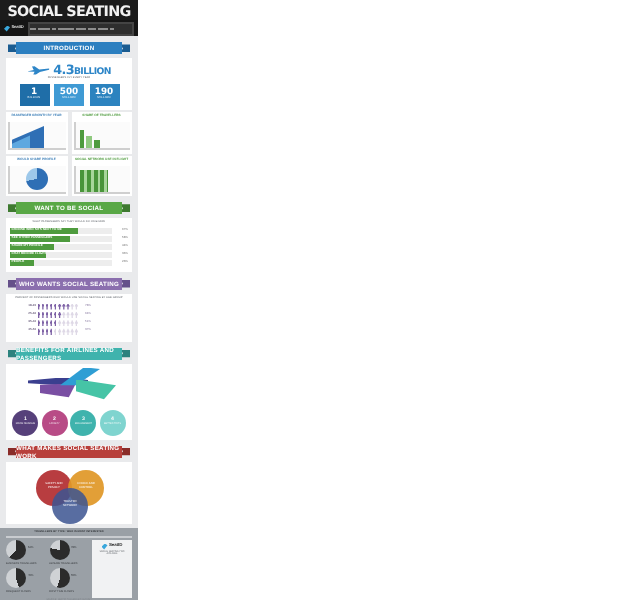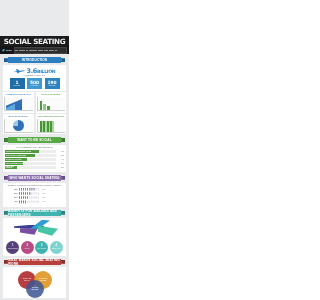--- a/index.html
+++ b/index.html
@@ -7,21 +7,21 @@
   .page{position:relative;width:69px;height:300px;background:#e9eaec;overflow:hidden;}
 
   
   .band{position:relative;width:69px;box-sizing:border-box;}
   .ttl{font-weight:bold;letter-spacing:-.2px;text-align:center;line-height:1;}
   .micro{font-size:1.3px;line-height:1.7px;text-align:center;color:#5d6268;
          transform:scaleY(1);letter-spacing:.05px;}
   .ctr{display:flex;align-items:center;justify-content:center;}
 
   
-  .hdr{background:#1c1c1c;padding:2px 0 1px;margin-top:36px;}
+  .hdr{background:#1c1c1c;padding:2px 0 1px;}
   .hdr .ttl{color:#f2f2f2;font-size:7.2px;letter-spacing:-.35px;
             font-family:"DejaVu Sans",sans-serif;font-weight:bold;}
   .logorow{background:#151515;height:8px;display:flex;align-items:center;
            padding:0 2px;box-sizing:border-box;gap:2px;}
   .logo{display:flex;align-items:center;gap:.7px;}
   .logo .mark{width:3px;height:3px;background:#39a7dc;
               clip-path:polygon(0 55%,55% 0,100% 30%,45% 100%);}
   .logo .lt{color:#dcdcdc;font-size:2.1px;font-weight:bold;letter-spacing:-.05px;}
   .hdrbar{flex:1;height:4.6px;background:#2e2e2e;border:.3px solid #444;
           display:flex;align-items:center;overflow:hidden;}
@@ -187,21 +187,21 @@
     <span class="tail l"></span>
     <span class="tail r"></span>
     <div class="core">
         <span>INTRODUCTION</span>
       </div>
   </div>
 
   <div class="card">
     <div class="hero">
       <span class="plane"></span>
-      <span class="big"><span>3.6</span><em>BILLION</em></span>
+      <span class="big"><span>4.3</span><em>BILLION</em></span>
     </div>
     <div class="micro">PASSENGERS FLY EVERY YEAR</div>
 
     <div class="boxes">
       <div class="box b1">
         <span class="n">1</span>
         <span class="u">BILLION</span>
       </div>
       <div class="box b2">
         <span class="n">500</span>

